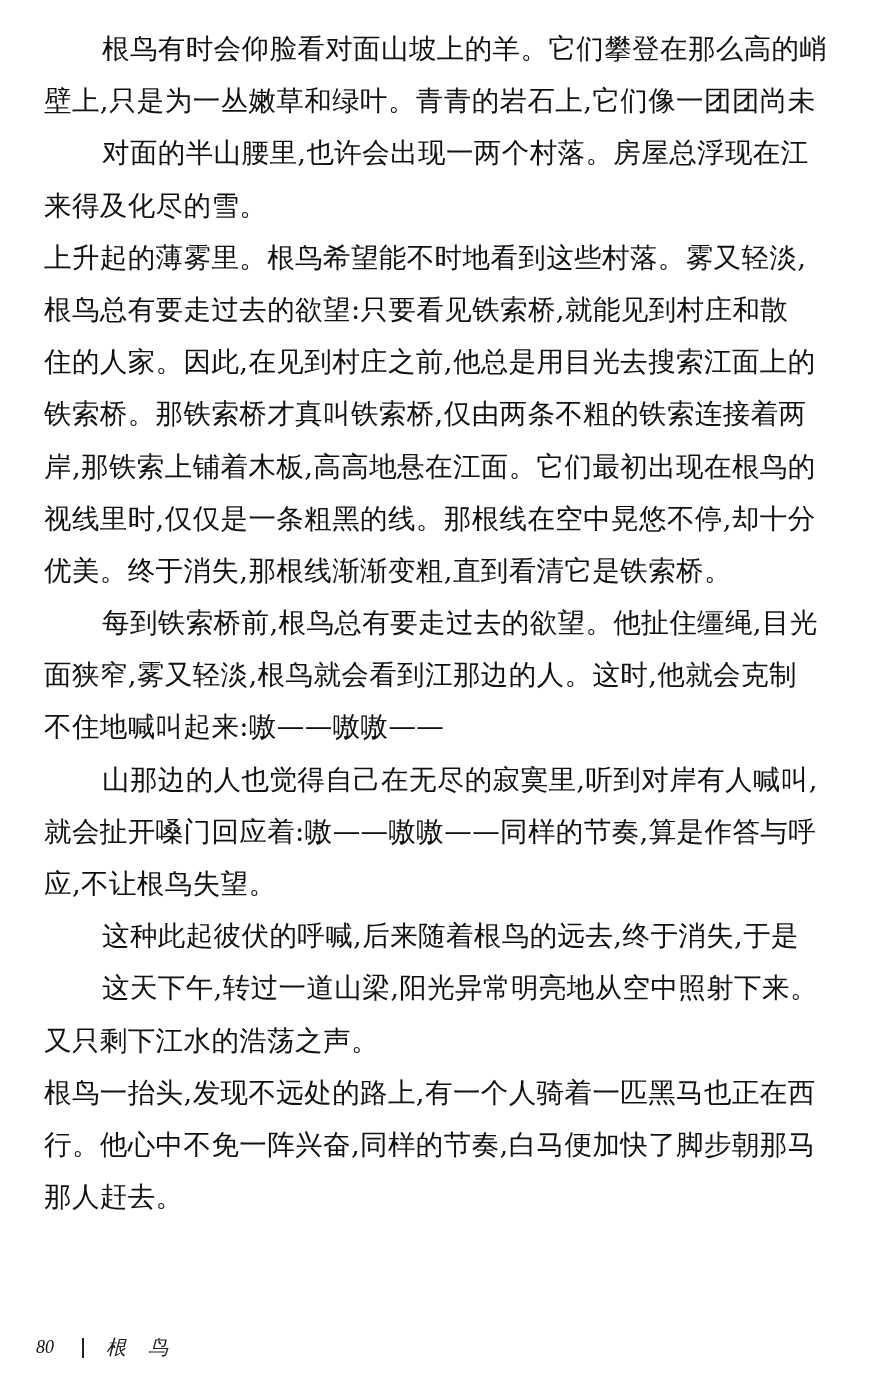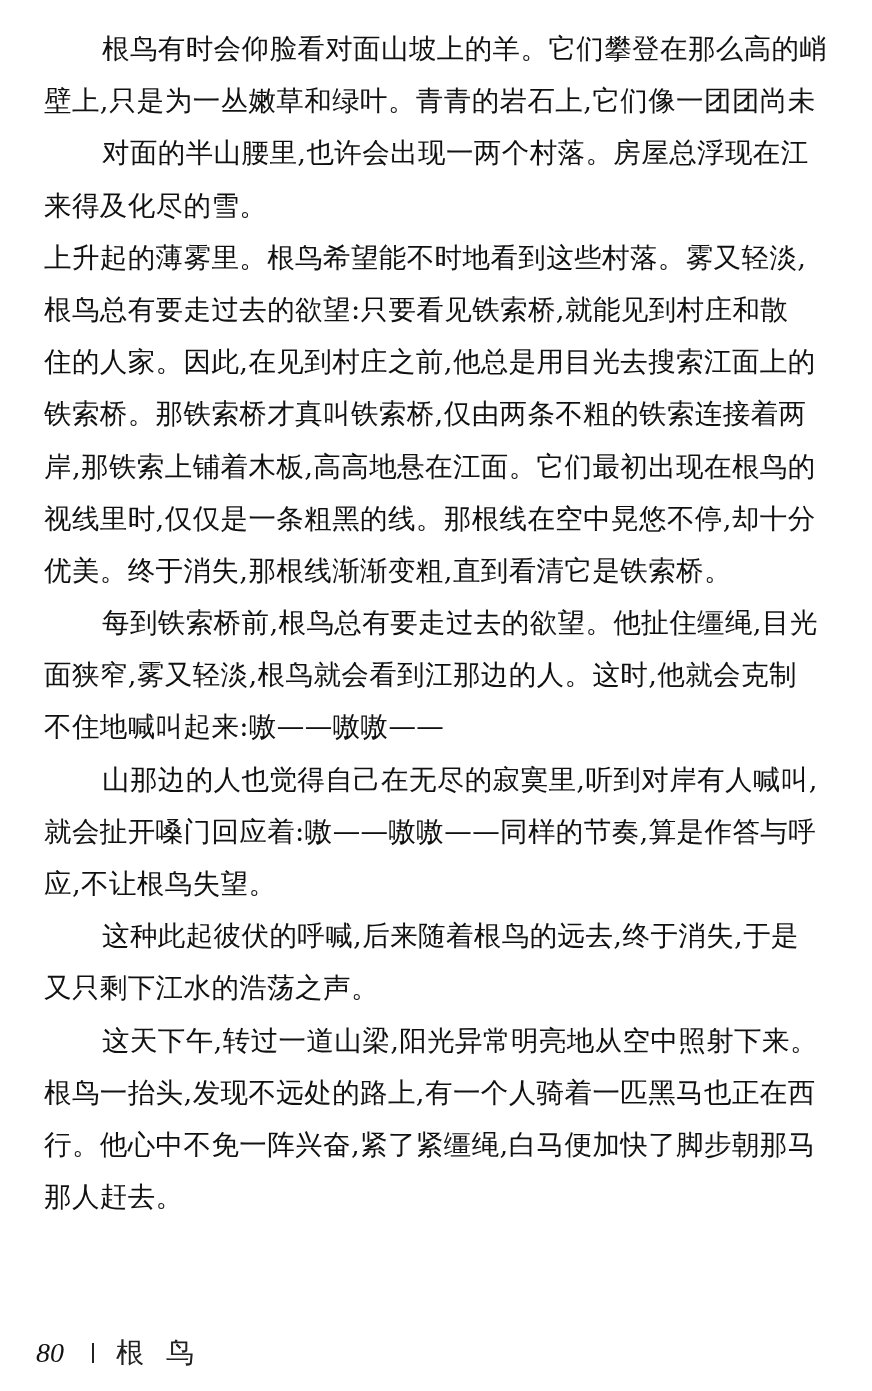--- a/index.html
+++ b/index.html
@@ -9,23 +9,23 @@
     font-family: "DejaVu Serif", "Liberation Serif", serif;
     font-size: 27.5px;
     color: #111;
     height: 52.2px;
     line-height: 52.2px;
     white-space: nowrap;
     letter-spacing: 0.4px;
   }
   .line.indent { padding-left: 58px; }
   .footer { position: absolute; left: 36px; top: 1334px; display: flex; align-items: center; }
-  .page-num { font-family: "Liberation Serif", "DejaVu Serif", serif; font-style: italic; font-size: 28px; color: #111; }
+  .page-num { font-family: "Liberation Serif", "DejaVu Serif", serif; font-style: italic; font-size: 18px; color: #111; }
   .sep { display: inline-block; width: 2px; height: 20px; background: #222; margin: 0 22px 0 28px; }
-  .running-title { font-family: "DejaVu Sans", "Liberation Sans", sans-serif; font-size: 28px; color: #222; letter-spacing: 22px; }
+  .running-title { font-family: "DejaVu Sans", "Liberation Sans", sans-serif; font-size: 20px; color: #222; letter-spacing: 22px; font-style: italic; }
 </style>
 </head>
 <body>
 
 <div class="page">
   <div class="line indent">根鸟有时会仰脸看对面山坡上的羊。它们攀登在那么高的峭</div>
   <div class="line">壁上,只是为一丛嫩草和绿叶。青青的岩石上,它们像一团团尚未</div>
   <div class="line indent">对面的半山腰里,也许会出现一两个村落。房屋总浮现在江</div>
   <div class="line">来得及化尽的雪。</div>
   <div class="line">上升起的薄雾里。根鸟希望能不时地看到这些村落。雾又轻淡,</div>
@@ -35,24 +35,24 @@
   <div class="line">岸,那铁索上铺着木板,高高地悬在江面。它们最初出现在根鸟的</div>
   <div class="line">视线里时,仅仅是一条粗黑的线。那根线在空中晃悠不停,却十分</div>
   <div class="line">优美。终于消失,那根线渐渐变粗,直到看清它是铁索桥。</div>
   <div class="line indent">每到铁索桥前,根鸟总有要走过去的欲望。他扯住缰绳,目光</div>
   <div class="line">面狭窄,雾又轻淡,根鸟就会看到江那边的人。这时,他就会克制</div>
   <div class="line">不住地喊叫起来:嗷——嗷嗷——</div>
   <div class="line indent">山那边的人也觉得自己在无尽的寂寞里,听到对岸有人喊叫,</div>
   <div class="line">就会扯开嗓门回应着:嗷——嗷嗷——同样的节奏,算是作答与呼</div>
   <div class="line">应,不让根鸟失望。</div>
   <div class="line indent">这种此起彼伏的呼喊,后来随着根鸟的远去,终于消失,于是</div>
+  <div class="line indent">这天下午,转过一道山梁,阳光异常明亮地从空中照射下来。</div>
   <div class="line">又只剩下江水的浩荡之声。</div>
-  <div class="line indent">这天下午,转过一道山梁,阳光异常明亮地从空中照射下来。</div>
   <div class="line">根鸟一抬头,发现不远处的路上,有一个人骑着一匹黑马也正在西</div>
-  <div class="line">行。他心中不免一阵兴奋,紧了紧缰绳,白马便加快了脚步朝那马</div>
+  <div class="line">行。他心中不免一阵兴奋,同样的节奏,白马便加快了脚步朝那马</div>
   <div class="line">那人赶去。</div>
 </div>
 
 <div class="footer">
   <span class="page-num">80</span>
   <span class="sep"></span>
   <span class="running-title">根鸟</span>
 </div>
 
 </body></html>

